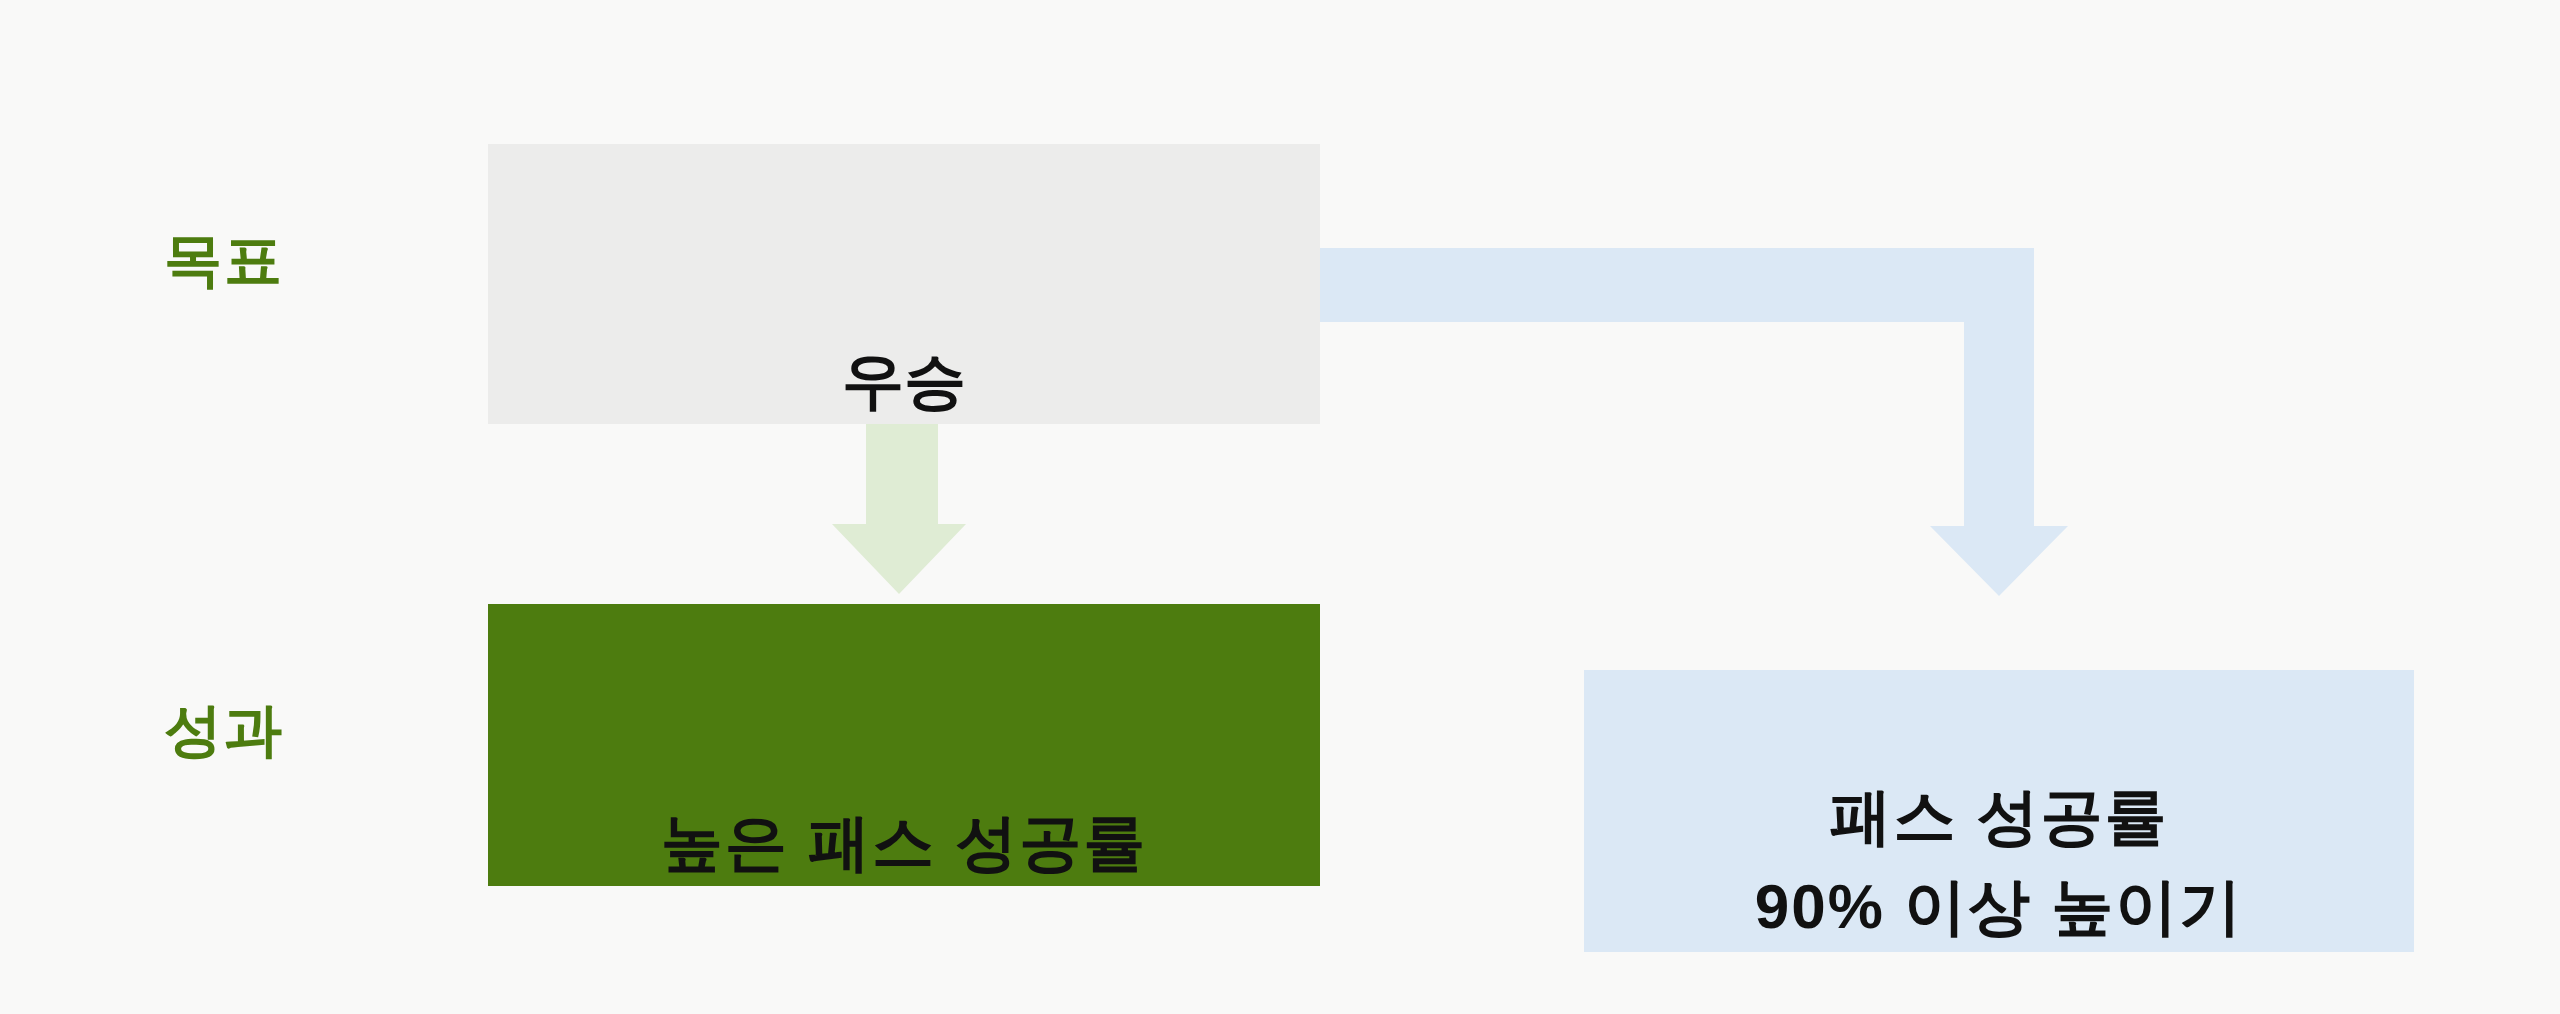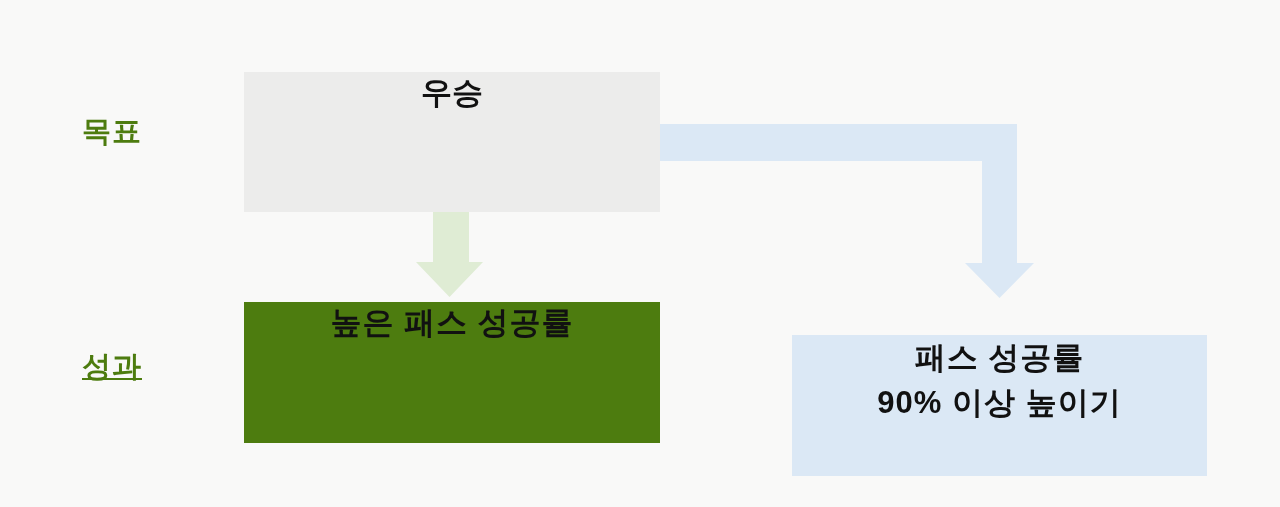--- a/index.html
+++ b/index.html
@@ -28,27 +28,27 @@
     left: 82px;
     font-size: 29px;
     font-weight: 700;
     color: #4d7c0f;
     line-height: 34px;
     letter-spacing: 1px;
     white-space: nowrap;
     text-align: center;
   }
   .label-goal   { top: 114px; }
-  .label-result { top: 349px; text-decoration: underline; }
+  .label-result { top: 349px; }
   .box {
     position: absolute;
     display: flex;
     flex-direction: column;
     align-items: center;
-    justify-content: flex-start;
+    justify-content: flex-end;
     text-align: center;
     font-weight: 700;
     color: #111111;
   }
   .box-gray {
     left: 244px;
     top: 72px;
     width: 416px;
     height: 140px;
     background: #ececeb;

